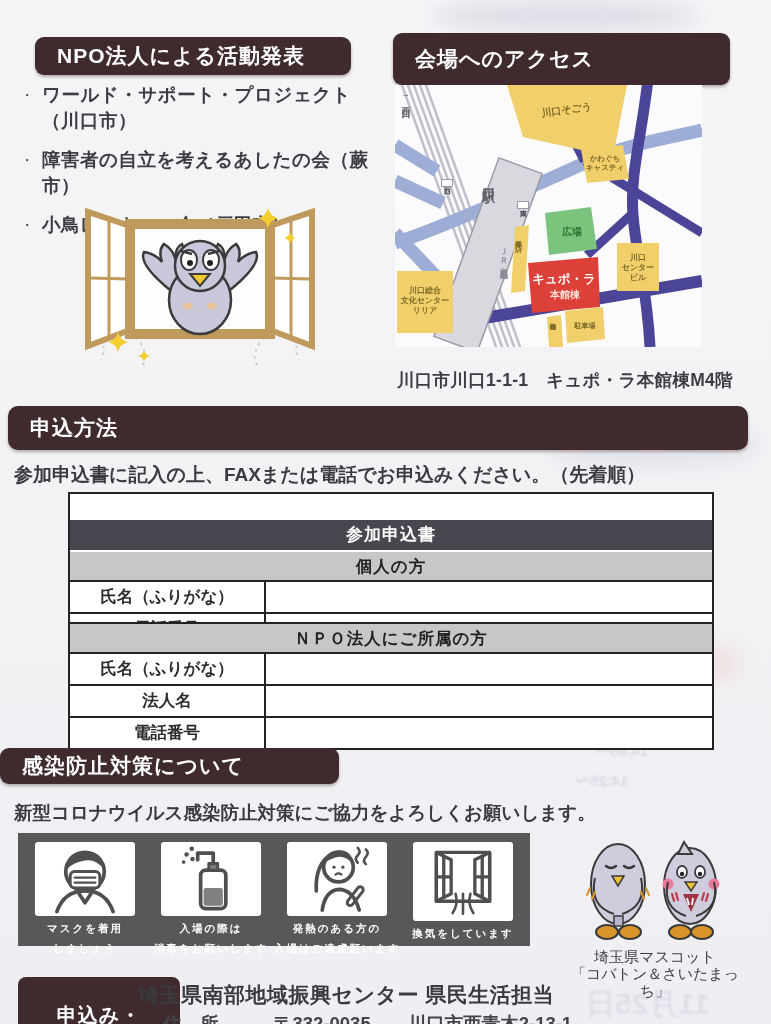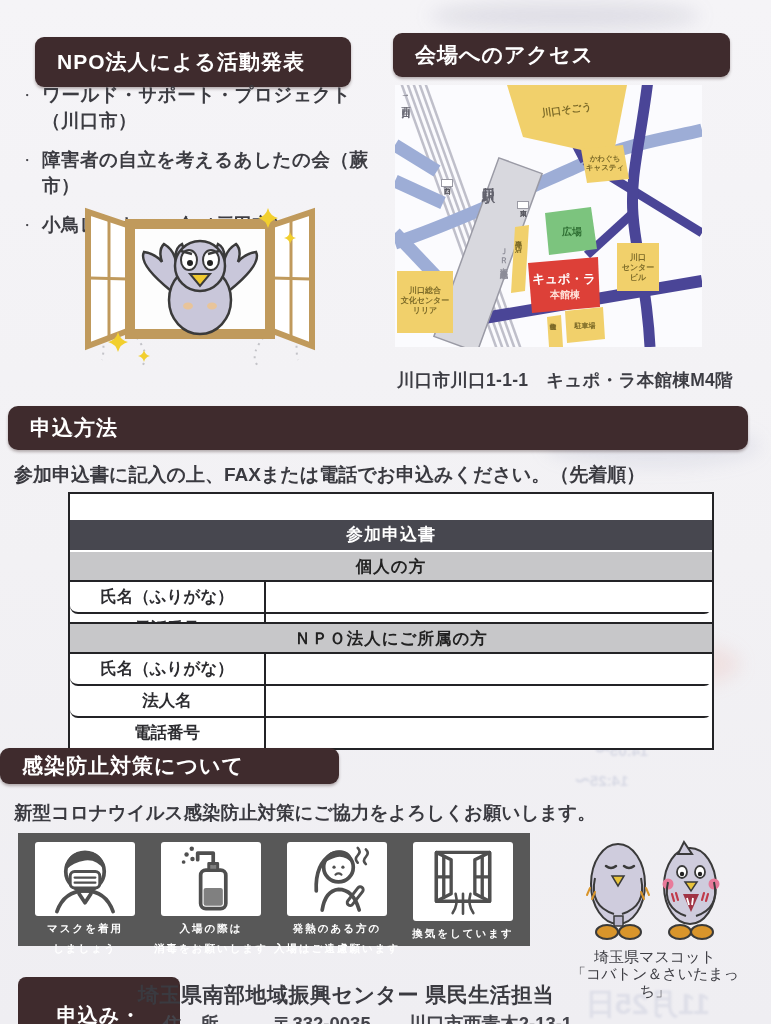--- a/index.html
+++ b/index.html
@@ -18,21 +18,21 @@
   .bullet-dot{font-size:14px;line-height:26px;color:#3c3c42;margin:0 8px 0 2px;}
   .bullet-text{font-size:18.5px;font-weight:700;color:#3c3c42;line-height:26px;letter-spacing:.5px;}
   .addr{position:absolute;font-size:17.5px;font-weight:600;color:#3d3d44;letter-spacing:.3px;margin-top:16px;}
   .intro{position:absolute;left:14px;top:462px;font-size:19px;font-weight:600;color:#3a3a40;}
   .intro .ul{border-bottom:2px solid #4a4a50;padding-bottom:12px;}
   .form-table{position:absolute;width:642px;border:2px solid #232326;background:#fff;}
   .ft-title{height:30px;line-height:30px;background:#47474f;color:#fff;text-align:center;
     font-weight:700;font-size:17px;border-bottom:2px solid #fff;letter-spacing:1px;margin-top:26px;}
   .ft-sub{height:28px;line-height:28px;background:#c7c7c9;color:#222;text-align:center;
     font-weight:700;font-size:16.5px;border-bottom:2px solid #232326;letter-spacing:1px;}
-  .ft-row{display:flex;height:30px;border-bottom:2px solid #232326;border-radius:8px;}
+  .ft-row{display:flex;height:30px;border-bottom:2px solid #232326;}
   .ft-row:last-child{border-bottom:none;}
   .ft-label{width:194px;border-right:2px solid #232326;display:flex;align-items:center;
     justify-content:center;font-size:16.5px;font-weight:600;color:#2c2c30;}
   .ft-value{flex:1;background:#fff;}
   .note{position:absolute;left:14px;top:800px;font-size:18.5px;font-weight:600;color:#3a3a40;}
   .banner{position:absolute;left:18px;top:833px;width:512px;height:113px;background:#585858;
     display:flex;justify-content:space-between;padding:0 8px;box-sizing:border-box;}
   .cell{width:118px;display:flex;flex-direction:column;align-items:center;padding-top:9px;}
   .iconbox{width:100px;height:82px;background:#fff;border-radius:3px;display:flex;
     align-items:center;justify-content:center;}
@@ -59,21 +59,21 @@
 <div id="page">
 
   <div class="blob" style="left:430px;top:2px;width:270px;height:28px;background:rgba(110,112,140,.16);"></div>
   <div class="blob" style="left:545px;top:425px;width:215px;height:42px;background:rgba(125,135,170,.12);"></div>
   <div class="blob" style="left:560px;top:638px;width:180px;height:52px;background:rgba(228,142,130,.16);"></div>
   <div class="ghost" style="left:595px;top:700px;font-size:15px;">14:00〜</div>
   <div class="ghost" style="left:595px;top:742px;font-size:15px;">14:05〜</div>
   <div class="ghost" style="left:575px;top:772px;font-size:15px;">14:25〜</div>
   <div class="ghost" style="left:585px;top:984px;font-size:30px;opacity:.15;">11月25日</div>
 
-  <div class="hdr" style="left:35px;top:37px;width:272px;height:50px;">NPO法人による活動発表</div>
+  <div class="hdr" style="left:35px;top:37px;width:272px;height:38px;">NPO法人による活動発表</div>
 
   <div class="bullets">
     <div class="bullet-row">
       <span class="bullet-dot">・</span>
       <span class="bullet-text">ワールド・サポート・プロジェクト（川口市）</span>
     </div>
     <div class="bullet-row">
       <span class="bullet-dot">・</span>
       <span class="bullet-text">障害者の自立を考えるあしたの会（蕨市）</span>
     </div>
@@ -121,21 +121,21 @@
       </g>
       <g fill="#f2cf2e">
         <path d="M196 4 Q198 12 206 14 Q198 16 196 24 Q194 16 186 14 Q194 12 196 4"></path>
         <path d="M218 28 Q219 33 224 34 Q219 35 218 40 Q217 35 212 34 Q217 33 218 28"></path>
         <path d="M46 128 Q48 136 56 138 Q48 140 46 148 Q44 140 36 138 Q44 136 46 128"></path>
         <path d="M72 146 Q73 151 78 152 Q73 153 72 158 Q71 153 66 152 Q71 151 72 146"></path>
       </g>
     </svg>
   </div>
 
-  <div class="hdr" style="left:393px;top:33px;width:293px;height:44px;">会場へのアクセス</div>
+  <div class="hdr" style="left:393px;top:33px;width:293px;height:52px;">会場へのアクセス</div>
 
   <div id="map">
     <svg width="307" height="262" viewBox="0 0 307 262" style="position:absolute;left:0;top:0;">
 
       <g stroke="#bfbfca" stroke-width="2.5">
         <line x1="4" y1="-8" x2="104" y2="270"></line>
           <line x1="10" y1="-8" x2="110" y2="270"></line>
         <line x1="16" y1="-8" x2="116" y2="270"></line>
           <line x1="22" y1="-8" x2="122" y2="270"></line>
         <line x1="28" y1="-8" x2="128" y2="270"></line>

